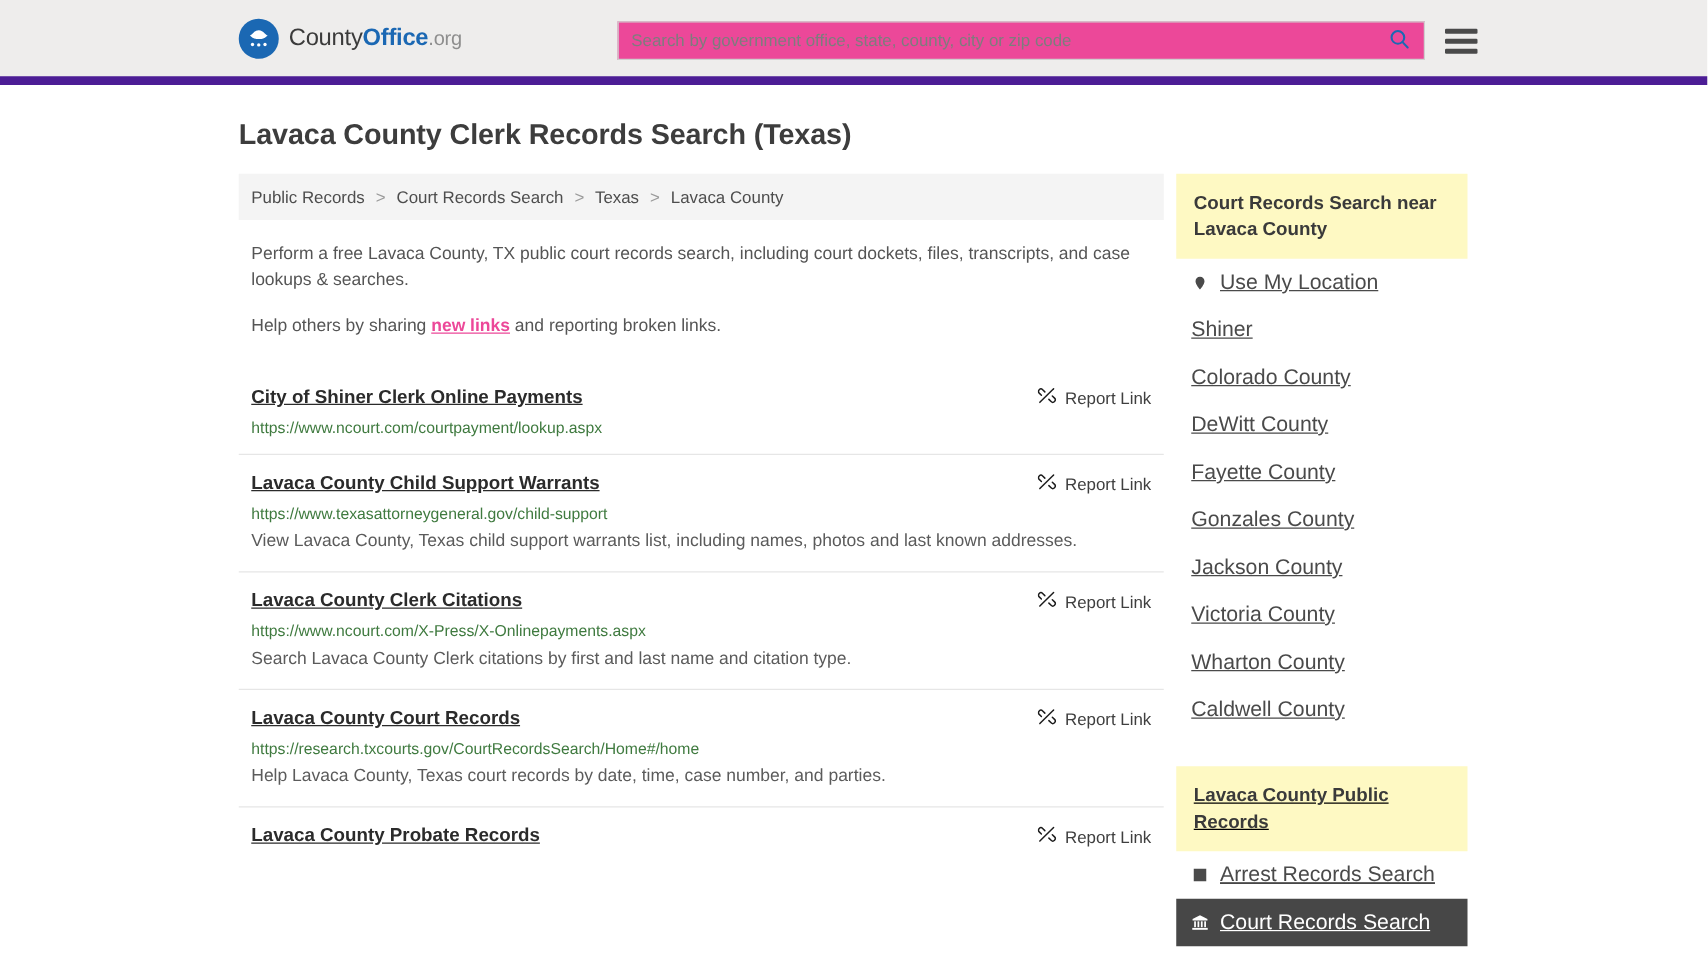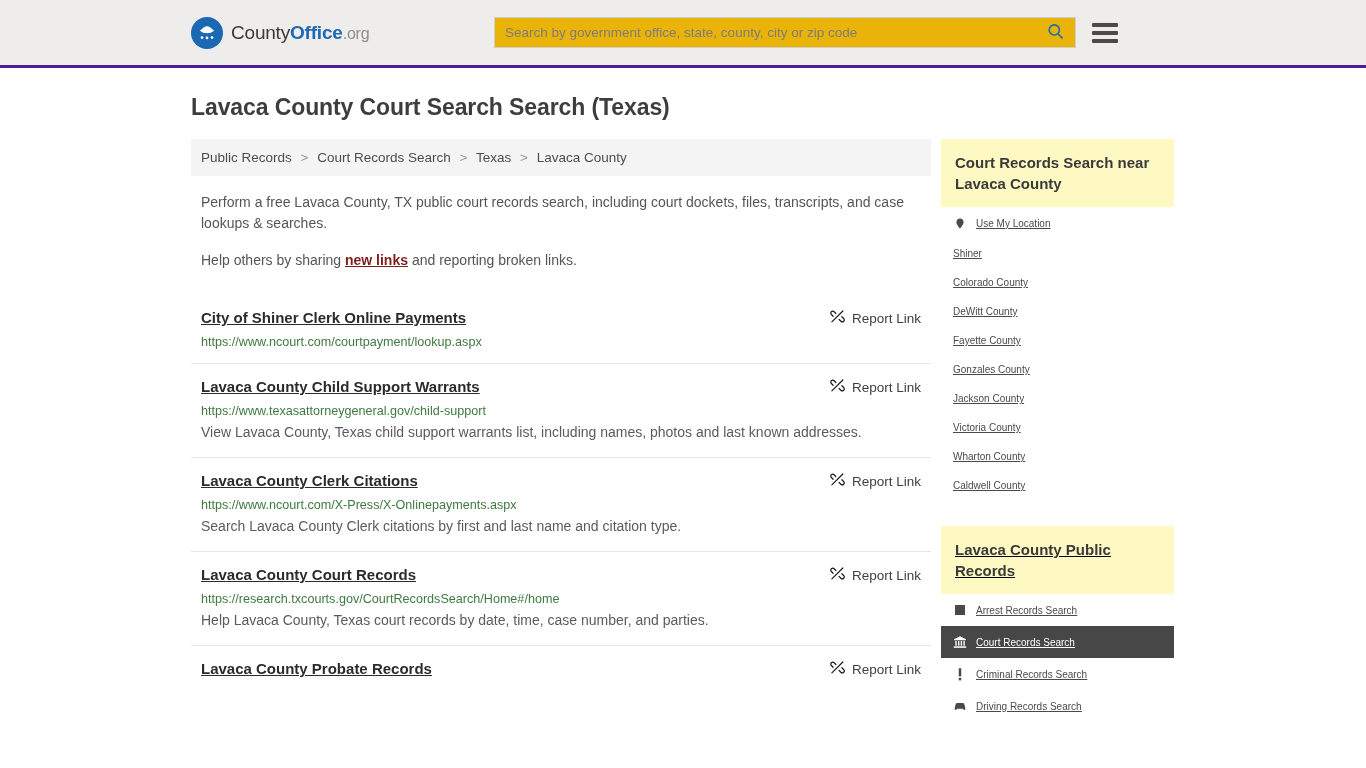--- a/index.html
+++ b/index.html
@@ -9,21 +9,21 @@
     overflow: hidden;
     background: #ffffff;
     font-family: "Liberation Sans", sans-serif;
     -webkit-font-smoothing: antialiased;
   }
 
   
   .site-header {
     height: 68px;
     background: #eeedec;
-    border-bottom: 3px solid #4c1d95;
+    border-bottom: 7px solid #4c1d95;
     display: flex;
     align-items: center;
     position: relative;
   }
   .logo-wrap {
     display: flex;
     align-items: center;
     margin-left: 191px;
     gap: 8px;
     text-decoration: none;
@@ -48,23 +48,23 @@
   .logo-text .org { color: #8e8e8e; font-size: 16px; }
 
   .search-area {
     position: absolute;
     left: 494px;
     top: 17px;
     display: flex;
     align-items: center;
   }
   .search-box {
-    width: 582px;
+    width: 646px;
     height: 31px;
-    background: #eab308;
+    background: #ec4899;
     border: 1px solid #cfcfcf;
     display: flex;
     align-items: flex-end;
   }
   .search-input {
     flex: 1;
     border: 0;
     outline: 0;
     height: 100%;
     padding: 0 10px;
@@ -127,21 +127,21 @@
 
   
   .intro p {
     font-size: 14px;
     line-height: 21px;
     color: #555555;
     margin: 16px 0 0 10px;
     max-width: 712px;
   }
   .intro p a {
-    color: #7f1d1d;
+    color: #ec4899;
     text-decoration: underline;
     font-weight: 600;
   }
 
   
   .link-list { margin-top: 24px; }
   .link-item {
     border-top: 1px solid #e6e6e6;
     padding: 14px 0 14px 10px;
     position: relative;
@@ -192,21 +192,21 @@
     color: #3a3a3a;
     line-height: 21px;
   }
   .side-list { margin: 0; padding: 0; list-style: none; }
   .side-list li { margin: 0; }
   .side-link {
     display: flex;
     align-items: center;
     gap: 9px;
     padding: 9px 12px;
-    font-size: 10px;
+    font-size: 17px;
     color: #4a4a4a;
     text-decoration: none;
     cursor: pointer;
   }
   .side-link .lbl {
     text-decoration: underline;
   }
   .side-link.active {
     background: #474747;
   }
@@ -248,21 +248,21 @@
       </button>
     </div>
     <div class="hamburger">
       <span></span>
       <span></span>
       <span></span>
     </div>
   </div>
 </div>
 
-<h1 class="page-title">Lavaca County Court Search Search (Texas)</h1>
+<h1 class="page-title">Lavaca County Clerk Records Search (Texas)</h1>
 
 <div class="columns">
 
   <div class="col-main">
 
     <div class="breadcrumb">
       <a href="#">Public Records</a>
       <span class="sep">&gt;</span>
       <a href="#">Court Records Search</a>
       <span class="sep">&gt;</span>

